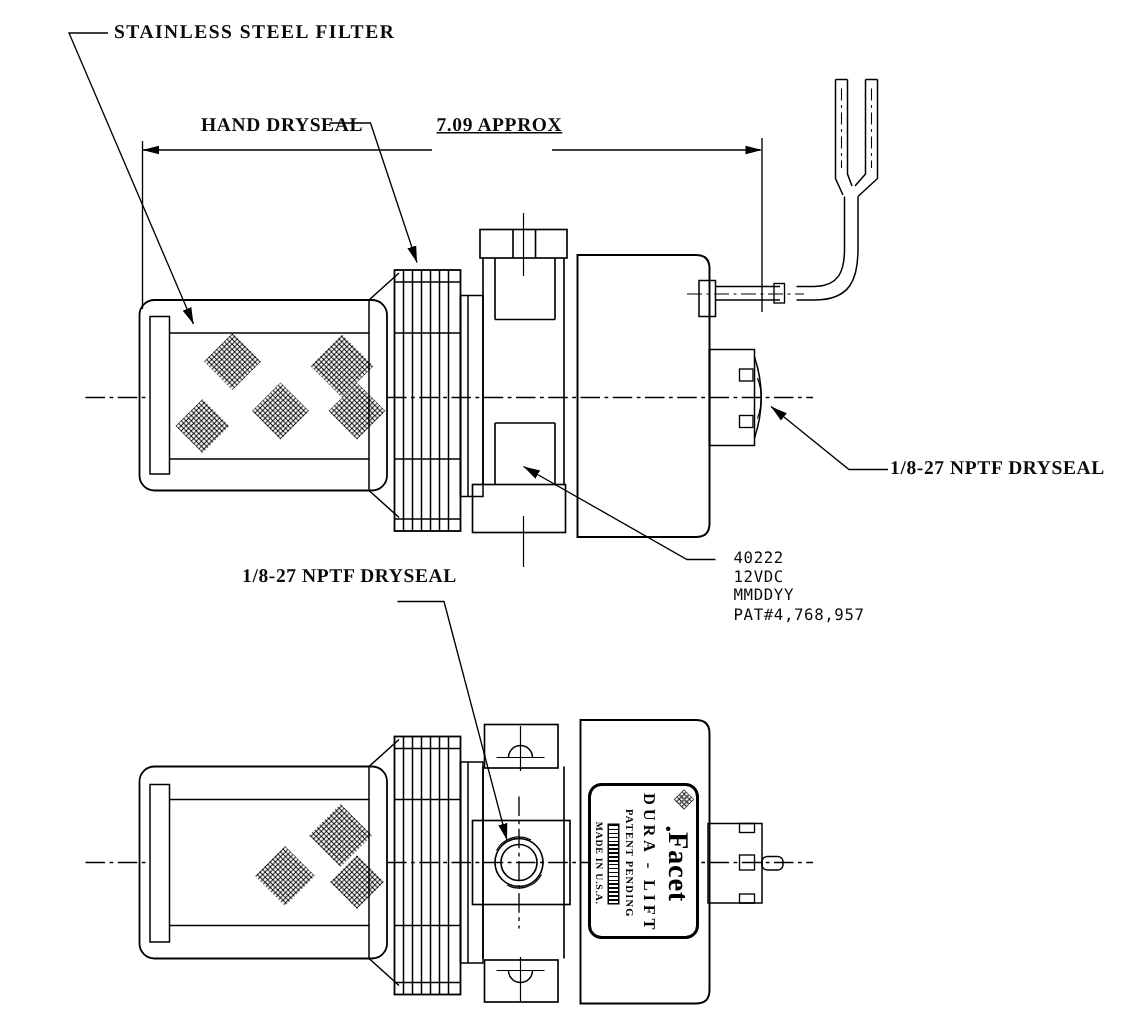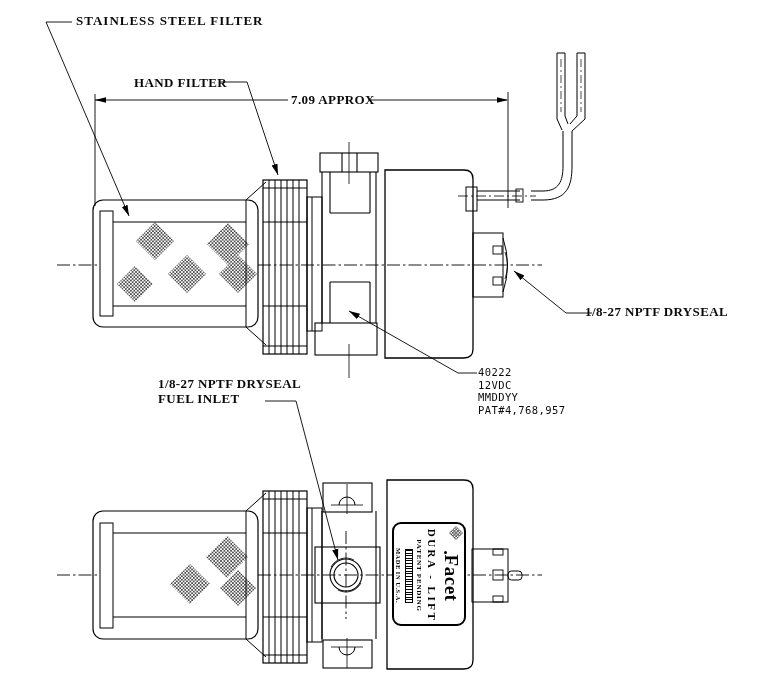--- a/index.html
+++ b/index.html
@@ -1,23 +1,23 @@
 <!DOCTYPE html>
 <html><head>
 <meta charset="utf-8">
 <style>
   html,body{margin:0;padding:0;background:#ffffff;}
   .canvas{position:relative;width:761px;height:675px;background:#ffffff;overflow:hidden;
           font-family:"Liberation Serif",serif;color:#000;}
   svg{position:absolute;left:0;top:0;}
   .ann{position:absolute;font-family:"Liberation Serif",serif;font-weight:bold;
        font-size:13px;letter-spacing:0.4px;white-space:nowrap;line-height:15px;color:#0a0a0a;}
-  .ann.center{}
+  .ann.center{text-align:center;}
   .partblk{position:absolute;font-family:"DejaVu Sans Mono",monospace;font-weight:normal;
-       font-size:10.5px;line-height:12.5px;letter-spacing:0.4px;white-space:nowrap;color:#0a0a0a;}
+       font-size:10.5px;line-height:12.5px;letter-spacing:0.4px;white-space:nowrap;color:#0a0a0a;margin-left:11px;}
   
   .plabel{position:absolute;left:392px;top:522px;width:74px;height:104px;background:#fff;
           border:2px solid #000;border-radius:9px;box-sizing:border-box;}
   .plabel-inner{position:absolute;left:1px;top:2px;width:99px;height:68px;
           transform-origin:0 0;transform:rotate(90deg) translateY(-68px);
           display:flex;flex-direction:column;align-items:center;justify-content:space-between;}
   .brandrow{display:flex;align-items:flex-end;gap:1px;height:22px;}
   .brand{font-family:"Liberation Serif",serif;font-weight:bold;font-size:19px;line-height:20px;letter-spacing:0.5px;}
   .brand-dot{width:3px;height:3px;background:#000;border-radius:50%;margin:0 0 3px 1px;}
   .model{font-weight:bold;font-size:11px;letter-spacing:2.5px;line-height:12px;}
@@ -226,38 +226,37 @@
     </g>
 
     <g stroke-width="0.9">
       <polyline points="265,401 296,401 338,560" marker-end="url(#arr)"></polyline>
     </g>
   </g>
 </svg>
 
   <div class="ann" style="left:76px;top:13px;letter-spacing:1px;">STAINLESS STEEL FILTER</div>
 
-  <div class="ann" style="left:134px;top:75px;">HAND FILTER</div>
-
-  <div class="ann" style="left:291px;top:92px;">7.09 APPROX</div>
+  <div class="ann" style="left:134px;top:75px;">HAND DRYSEAL</div>
+
+  <div class="ann" style="left:291px;top:75px;text-decoration:underline;">7.09 APPROX</div>
 
   <div class="ann center" style="left:585px;top:304px;width:160px;">
     <div>1/8-27 NPTF DRYSEAL</div>
   </div>
 
   <div class="partblk" style="left:478px;top:366px;">
     <div>40222</div>
     <div>12VDC</div>
     <div>MMDDYY</div>
     <div>PAT#4,768,957</div>
   </div>
 
   <div class="ann center" style="left:158px;top:376px;width:150px;">
     <div>1/8-27 NPTF DRYSEAL</div>
-    <div>FUEL INLET</div>
   </div>
 
   <div class="plabel">
     <div class="plabel-inner">
       <div class="brandrow">
         <svg width="14" height="14" viewBox="0 0 14 14">
           <g fill="url(#xh)" stroke="#000" stroke-width="0.5">
             <path d="M7,0.5 L10,3.5 L7,6.5 L4,3.5 Z"></path>
             <path d="M3.5,4 L6.5,7 L3.5,10 L0.5,7 Z"></path>
             <path d="M10.5,4 L13.5,7 L10.5,10 L7.5,7 Z"></path>

